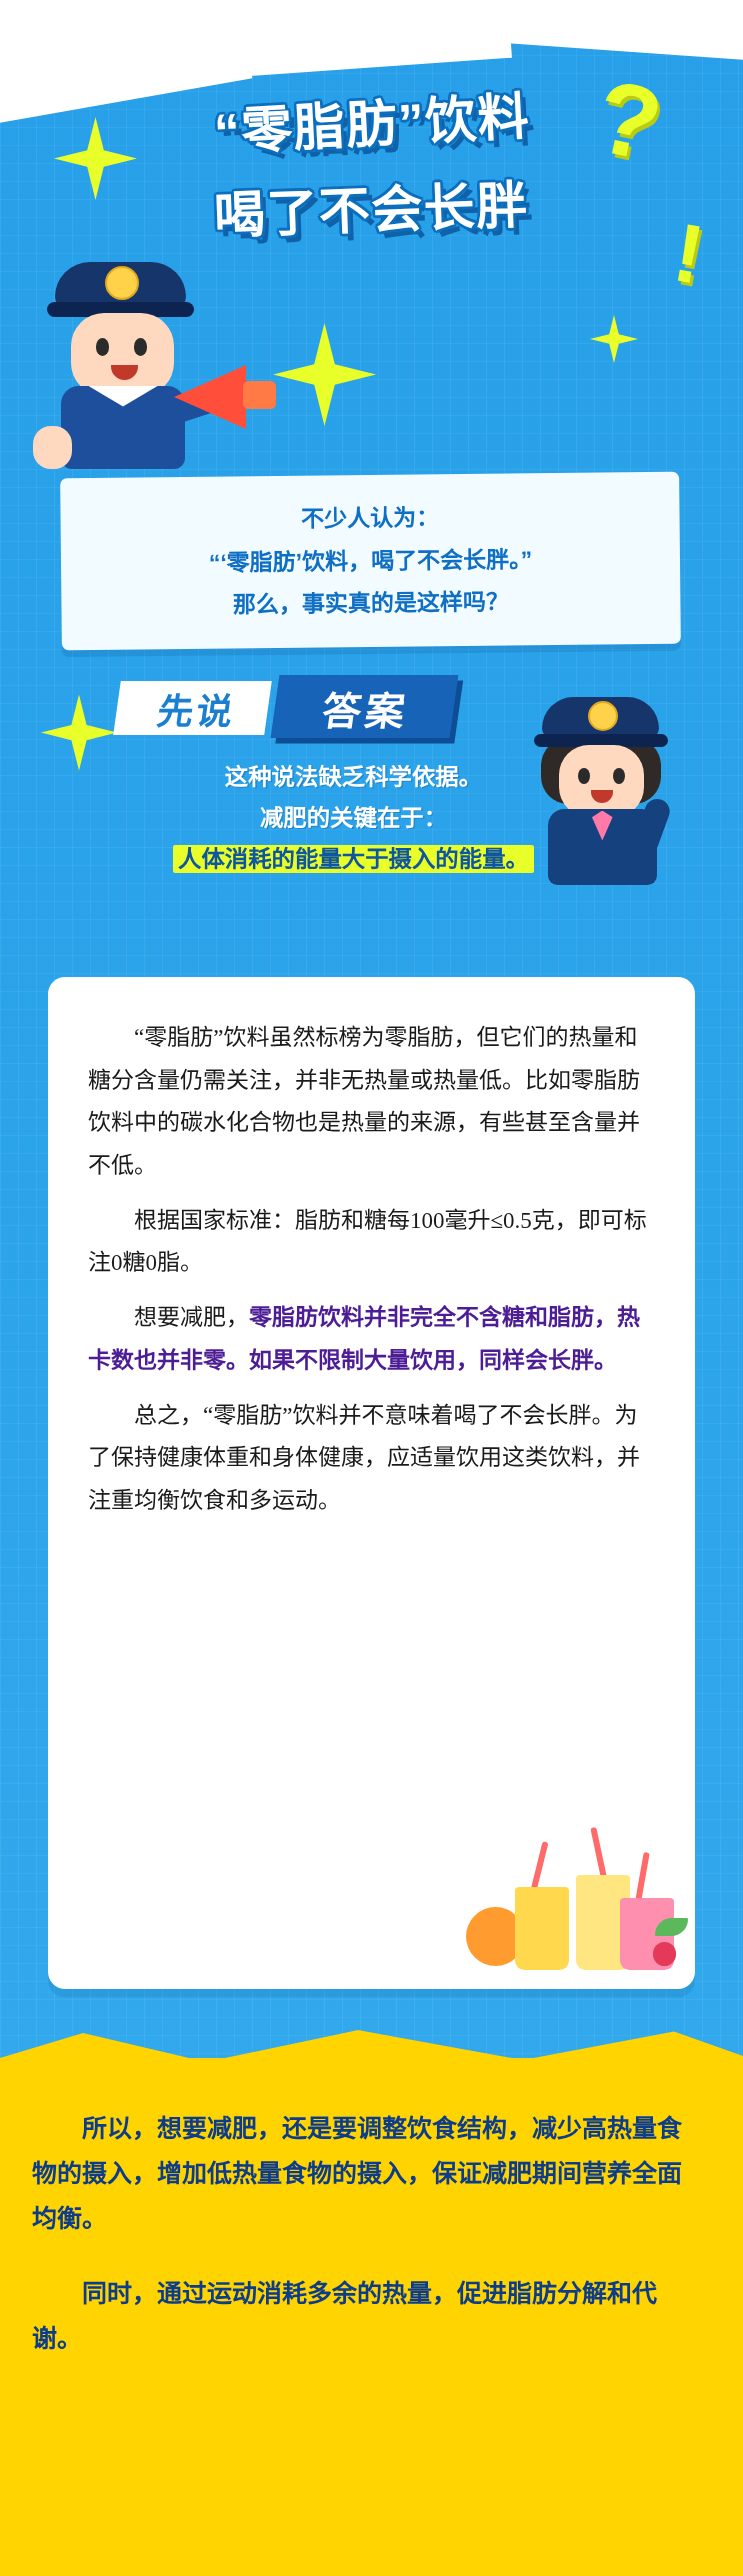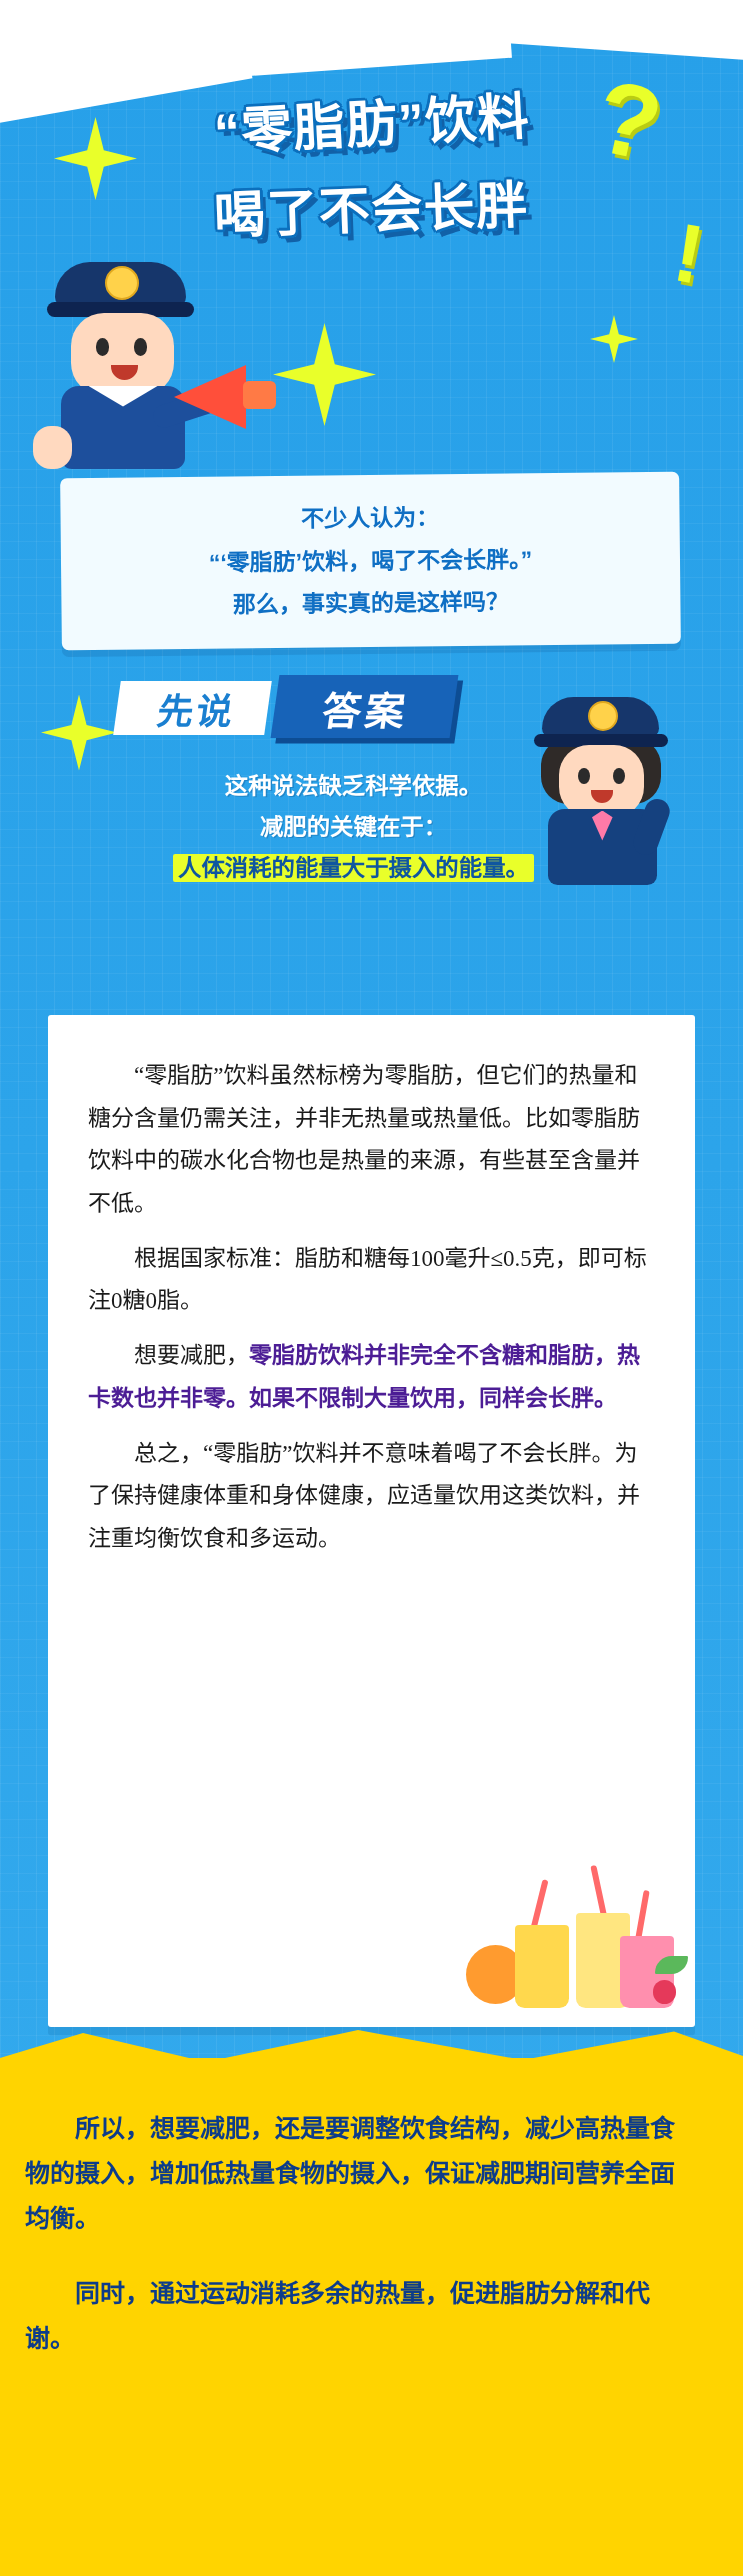--- a/index.html
+++ b/index.html
@@ -112,21 +112,21 @@
   }
   .ans-blue-box{
     position:absolute;left:275px;top:1.4px;width:179px;height:63px;background:#1763b8;transform:skewX(-8deg);
     box-shadow:5.5px 5.5px 0 #0d4d94;
   }
   .ans-blue-text{
     position:absolute;left:278px;top:5.5px;width:176px;height:56px;color:#ffffff;font-size:39px;font-weight:bold;letter-spacing:4.1px;
     display:flex;align-items:center;justify-content:center;transform:skewX(-8deg);
   }
   .ans-lines{
-    position:absolute;left:0;top:92px;width:707px;text-align:center;
+    position:absolute;left:0;top:83px;width:707px;text-align:center;
     color:#ffffff;font-size:23.4px;font-weight:bold;line-height:1.75;
     text-shadow:1.4px 1.4px 0 rgba(12,80,140,.35);
   }
   .hl{
     background:#e9ff2a;color:#0f56a0;padding:1.4px 5.5px;border-radius:2.1px;
     text-shadow:none;
   }
   
   .mascot2{position:absolute;right:55px;top:20.6px;width:172px;height:193px;}
   .f-hat{position:absolute;left:26px;top:2.8px;width:117px;height:40px;background:#16366b;border-radius:55px 55px 15px 15px;}
@@ -138,23 +138,22 @@
   .f-eye.l{left:19px;} .f-eye.r{left:54px;}
   .f-mouth{position:absolute;left:32px;top:45px;width:22px;height:13.8px;background:#c0392b;border-radius:0 0 13.8px 13.8px;}
   .f-body{position:absolute;left:32px;top:114px;width:109px;height:76px;background:#15417f;border-radius:16.5px 16.5px 9.6px 9.6px;}
   .f-tie{position:absolute;left:76px;top:116px;width:20.6px;height:30px;background:#ff7aa8;clip-path:polygon(50% 0,100% 22%,50% 100%,0 22%);}
   .f-armu{position:absolute;left:123px;top:103px;width:25px;height:58px;background:#15417f;border-radius:12.4px;transform:rotate(20deg);}
 
   
   .article{
     position:absolute;left:48px;top:977px;width:647px;height:1012px;
     background:#ffffff;
-    border-radius:3px;
+    border-radius:17px;
     box-shadow:0 8.3px 0 rgba(10,80,140,.15);
-    margin-top:38px;
   }
   .article-pad{padding:40px 40px 27.5px 40px;}
   .p{
     color:#1a1a1a;font-size:23px;line-height:1.85;text-indent:2em;margin:0 0 12.4px 0;
     font-family:"Liberation Serif","DejaVu Serif",serif;
   }
   .p b.blue{color:#4c1d95;}
   .fruit{
     position:absolute;right:19px;bottom:12.4px;width:227px;height:145px;
   }
@@ -172,21 +171,21 @@
 
   
   .footer{
     position:absolute;left:0;top:2058px;width:743px;height:518px;
     background:#ffd400;
   }
   .footer-top-edge{
     position:absolute;left:0;top:-32px;width:743px;height:62px;background:#ffd400;
     clip-path:polygon(0 32px, 83px 6.9px, 206px 36px, 358px 4.1px, 523px 34px, 674px 5.5px, 743px 30px, 743px 62px, 0 62px);
   }
-  .footer-inner{padding:48px 48px 0 25px;}
+  .footer-inner{padding:48px 48px 0 32px;}
   .fp{
     color:#0d3c8a;font-size:25px;font-weight:bold;line-height:1.8;text-indent:2em;margin:0 0 30px 0;
   }
 </style>
 </head>
 <body>
 
 <div class="page">
 
   <div class="header">

